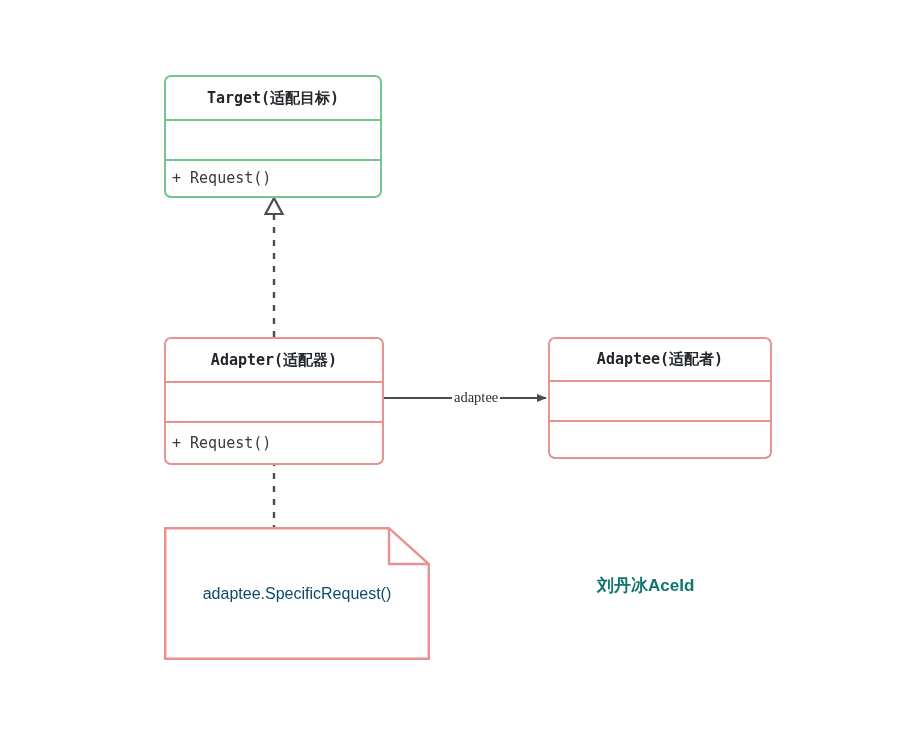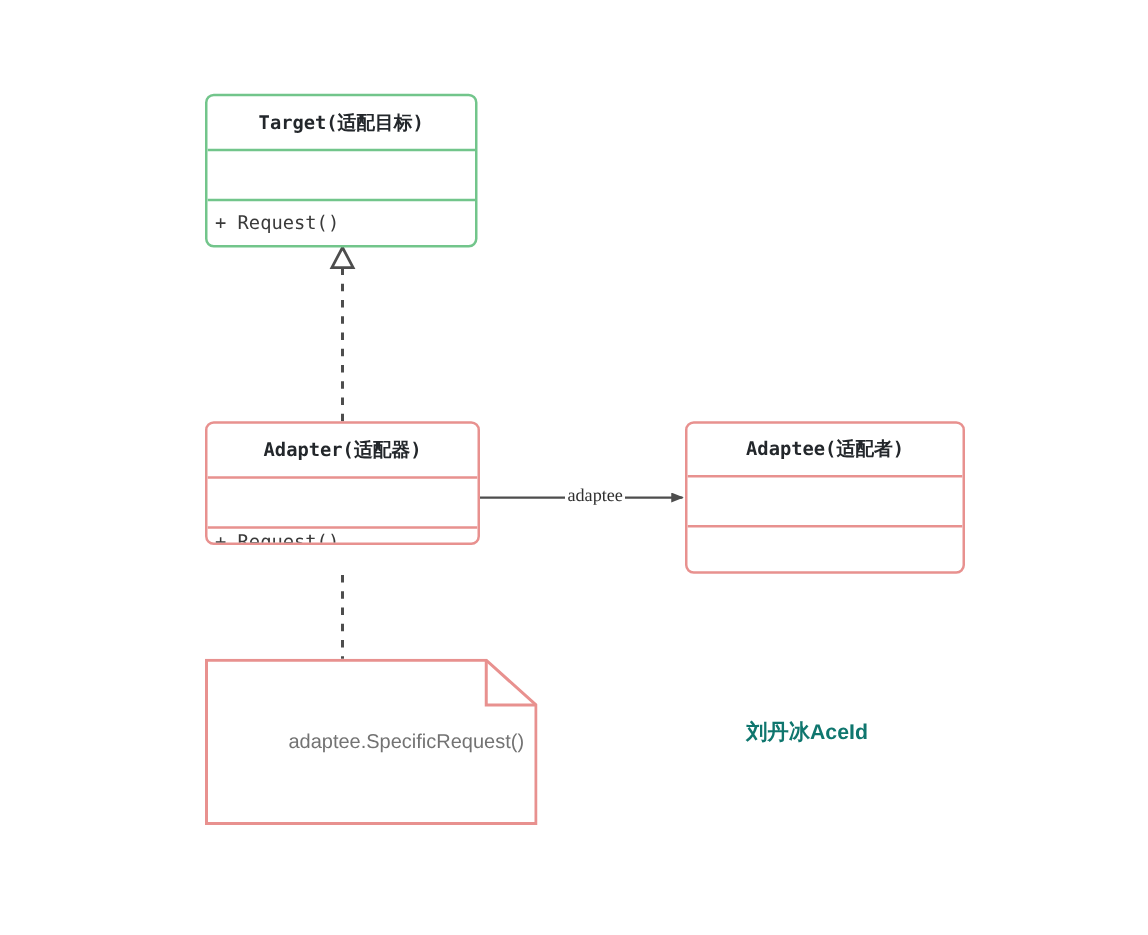--- a/index.html
+++ b/index.html
@@ -93,25 +93,24 @@
     position: absolute;
     left: 0;
     top: 0;
     width: 100%;
     height: 100%;
     display: flex;
     align-items: center;
     justify-content: center;
     font-family: "Liberation Sans", sans-serif;
     font-size: 16px;
-    color: #737373;
+    color: #0c4a6e;
     text-align: center;
     padding: 0 14px;
     box-sizing: border-box;
-    margin-left: 28px;
   }
 
   
   .edge-label {
     position: absolute;
     font-family: Liberation Serif, serif;
     font-size: 14.5px;
     color: #2f2f2f;
     background: #ffffff;
     padding: 0 2px;
@@ -156,21 +155,21 @@
   </svg>
 
   <div class="uml-class green" style="left:164px; top:75px; width:218px; height:123px;">
     <div class="uml-title" style="height:42px;">Target(适配目标)</div>
     <div class="uml-attrs" style="height:38px;"></div>
     <div class="uml-ops">
       <div class="uml-member">+ Request()</div>
     </div>
   </div>
 
-  <div class="uml-class red" style="left:164px; top:337px; width:220px; height:99px;">
+  <div class="uml-class red" style="left:164px; top:337px; width:220px; height:128px;">
     <div class="uml-title" style="height:42px;">Adapter(适配器)</div>
     <div class="uml-attrs" style="height:38px;"></div>
     <div class="uml-ops">
       <div class="uml-member">+ Request()</div>
     </div>
   </div>
 
   <div class="uml-class red" style="left:548px; top:337px; width:224px; height:122px;">
     <div class="uml-title" style="height:41px;">Adaptee(适配者)</div>
     <div class="uml-attrs" style="height:38px;"></div>

